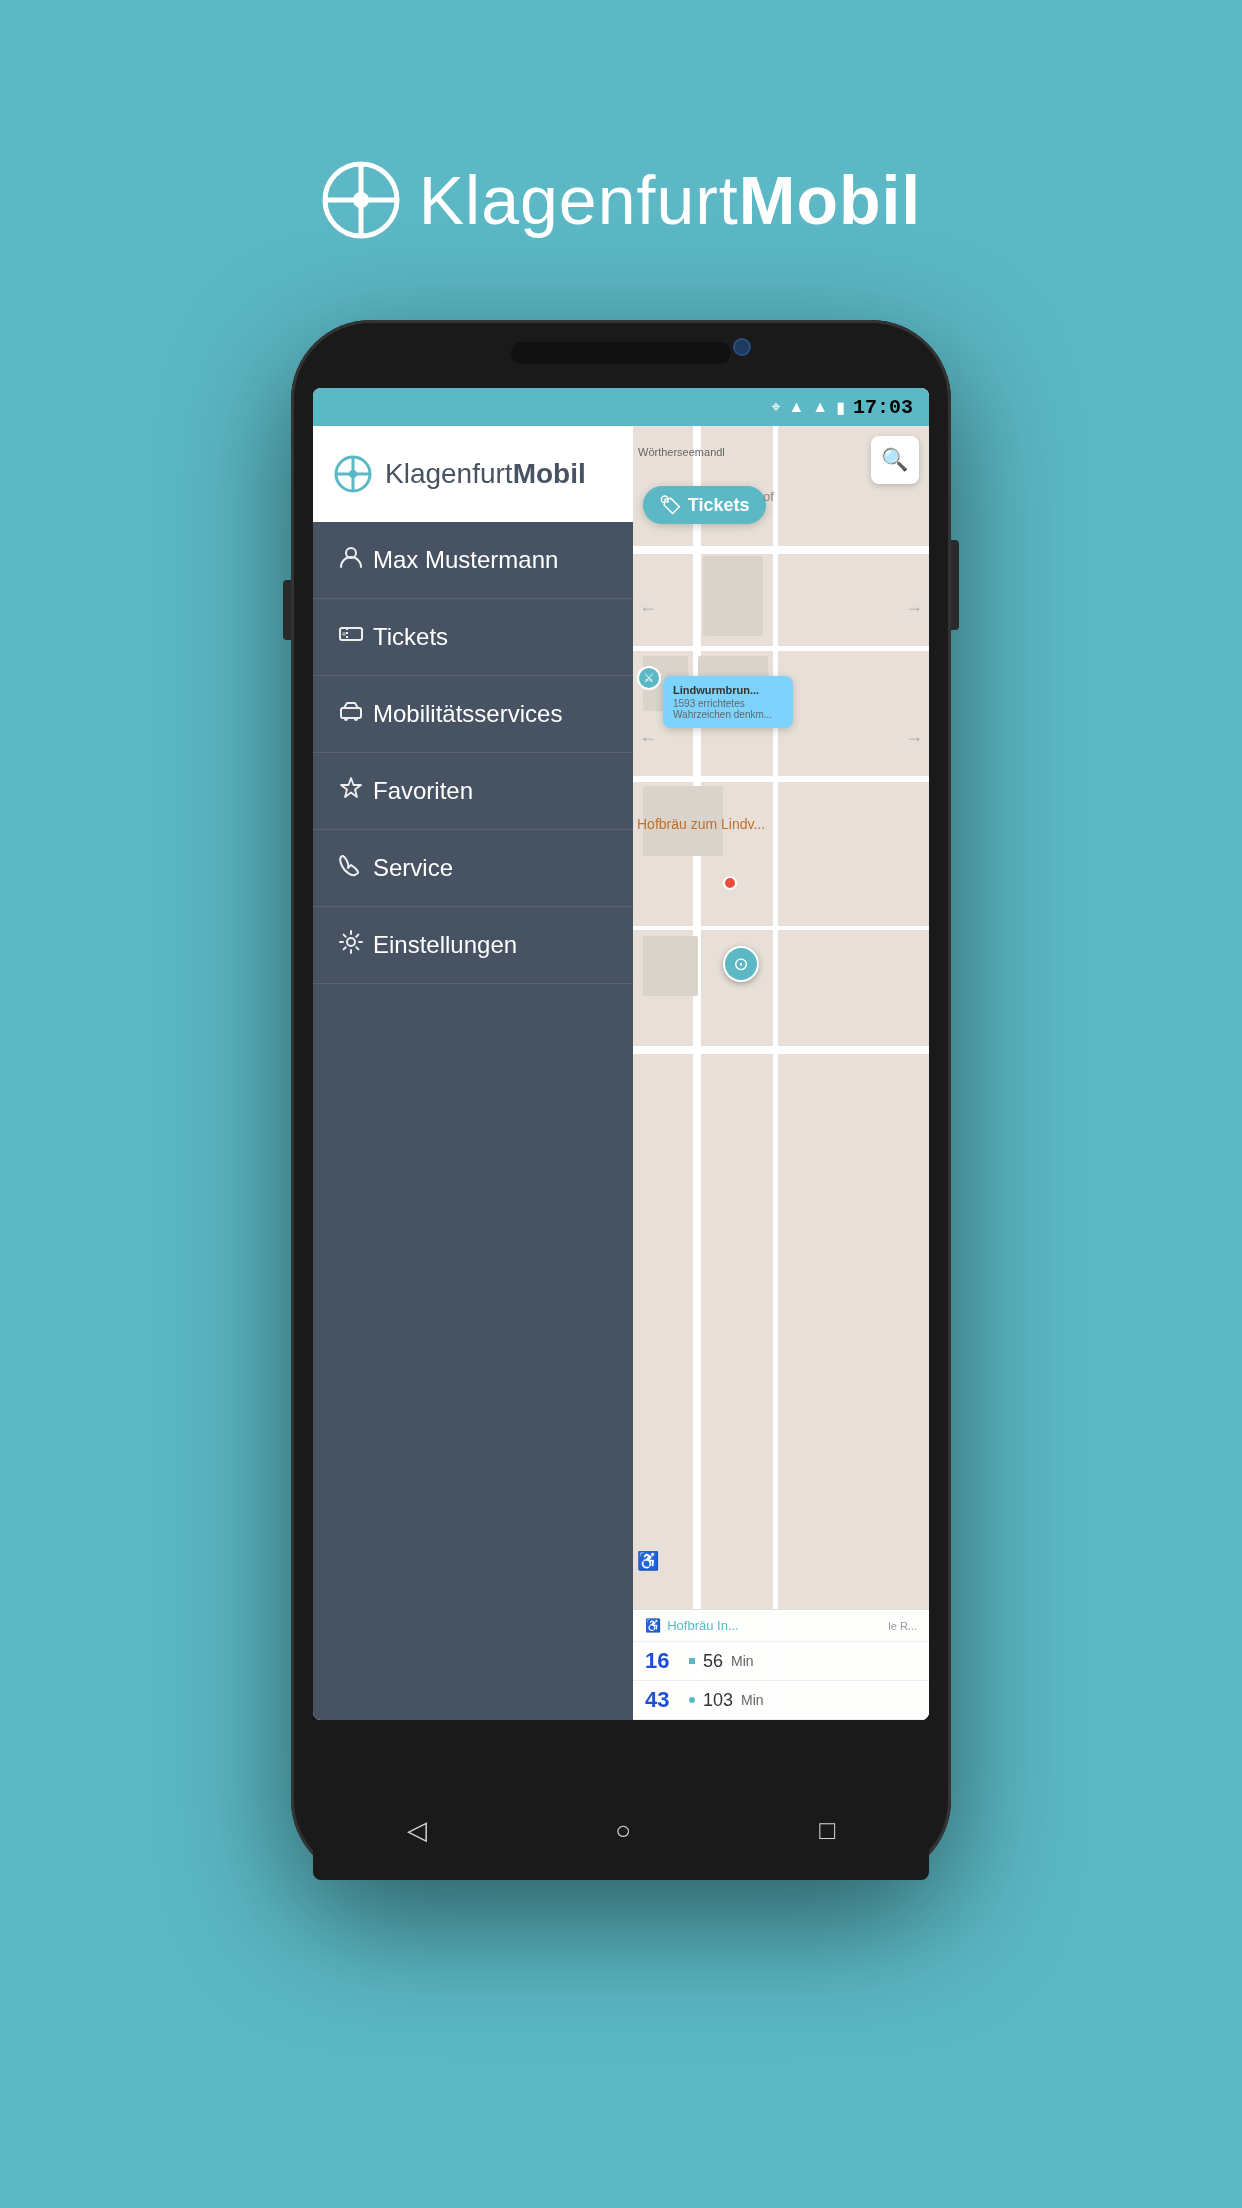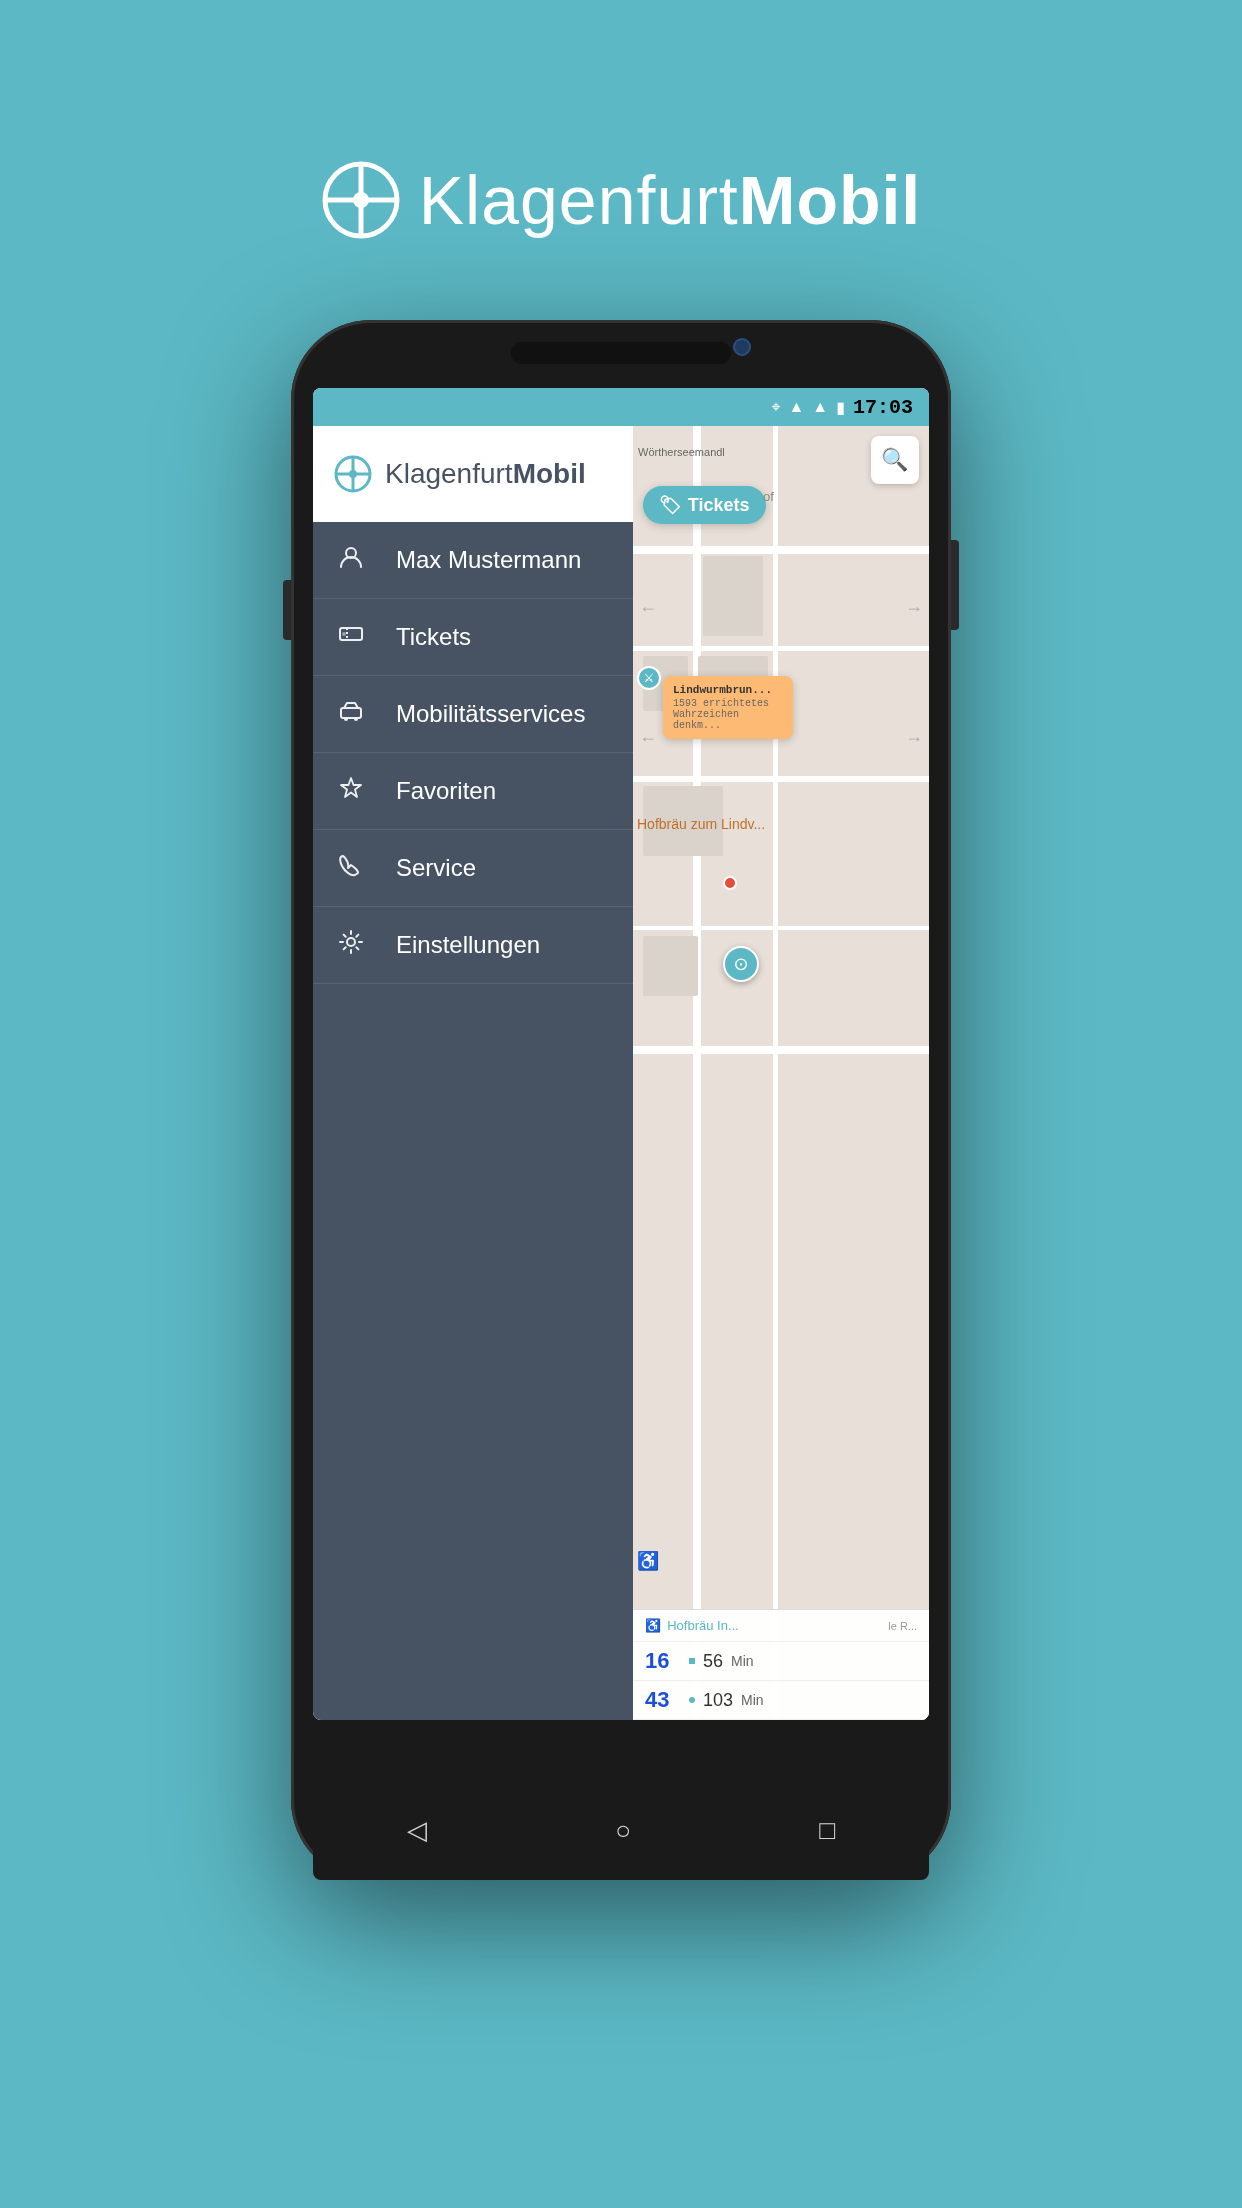--- a/index.html
+++ b/index.html
@@ -173,21 +173,21 @@
       font-weight: 700;
     }
 
     
     .drawer-menu {
       flex: 1;
     }
     .drawer-item {
       display: flex;
       align-items: center;
-      gap: 31px;
+      gap: 8px;
       padding: 22px 24px;
       border-bottom: 1px solid rgba(255,255,255,0.1);
       cursor: pointer;
     }
     .drawer-item-icon {
       color: white;
       font-size: 24px;
       width: 28px;
       text-align: center;
       opacity: 0.9;
@@ -329,28 +329,27 @@
       width: 14px;
       height: 14px;
       background: #e74c3c;
       border-radius: 50%;
       border: 2px solid white;
     }
 
     
     .map-popup {
       position: absolute;
-      background: #fdba74;
+      background: #7dd3fc;
       border-radius: 8px;
       padding: 8px 10px;
       font-size: 12px;
       color: #333;
       box-shadow: 0 2px 8px rgba(0,0,0,0.2);
       max-width: 130px;
-      font-family: Liberation Mono, monospace;
     }
     .map-block {
       position: absolute;
       background: #d9d3cb;
       border-radius: 2px;
     }
   </style>
 </head>
 <body>
 

